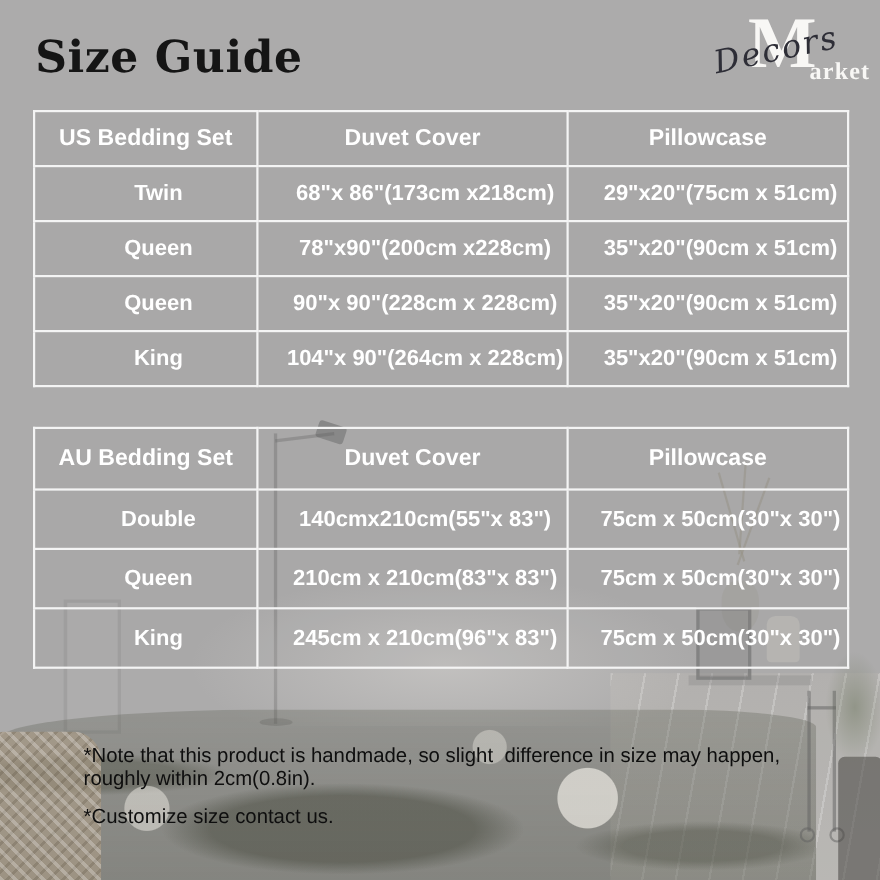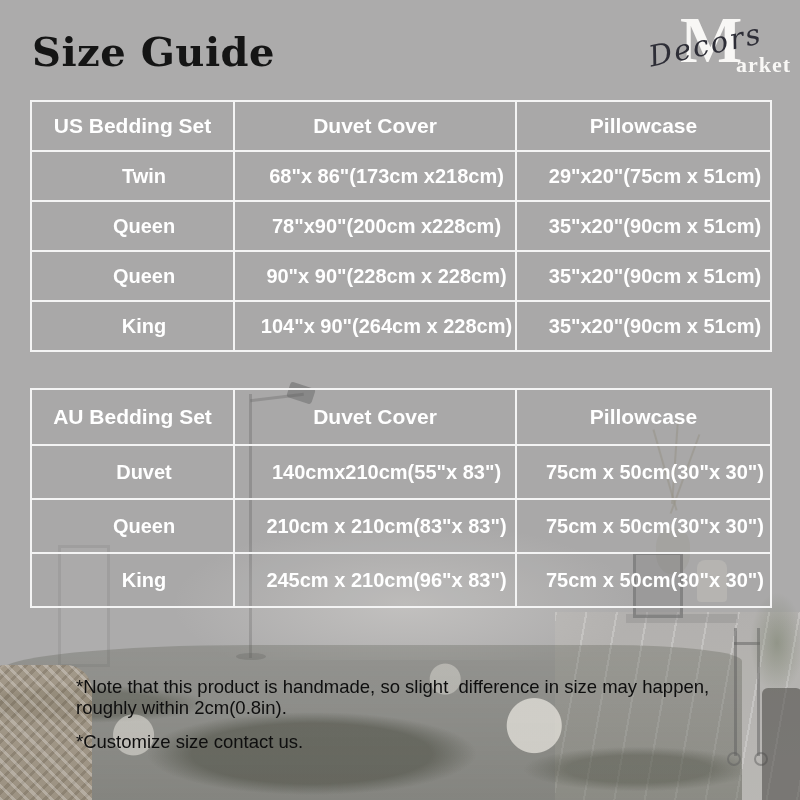--- a/index.html
+++ b/index.html
@@ -169,21 +169,21 @@
         <col class="c2">
         <col class="c3">
       </colgroup>
     <tbody>
         <tr>
       <th>AU Bedding Set</th>
       <th>Duvet Cover</th>
       <th>Pillowcase</th>
     </tr>
     <tr>
-      <td>Duvet</td>
+      <td>Double</td>
       <td>140cmx210cm(55"x 83")</td>
       <td>75cm x 50cm(30"x 30")</td>
     </tr>
     <tr>
       <td>Queen</td>
       <td>210cm x 210cm(83"x 83")</td>
       <td>75cm x 50cm(30"x 30")</td>
     </tr>
     <tr>
       <td>King</td>

